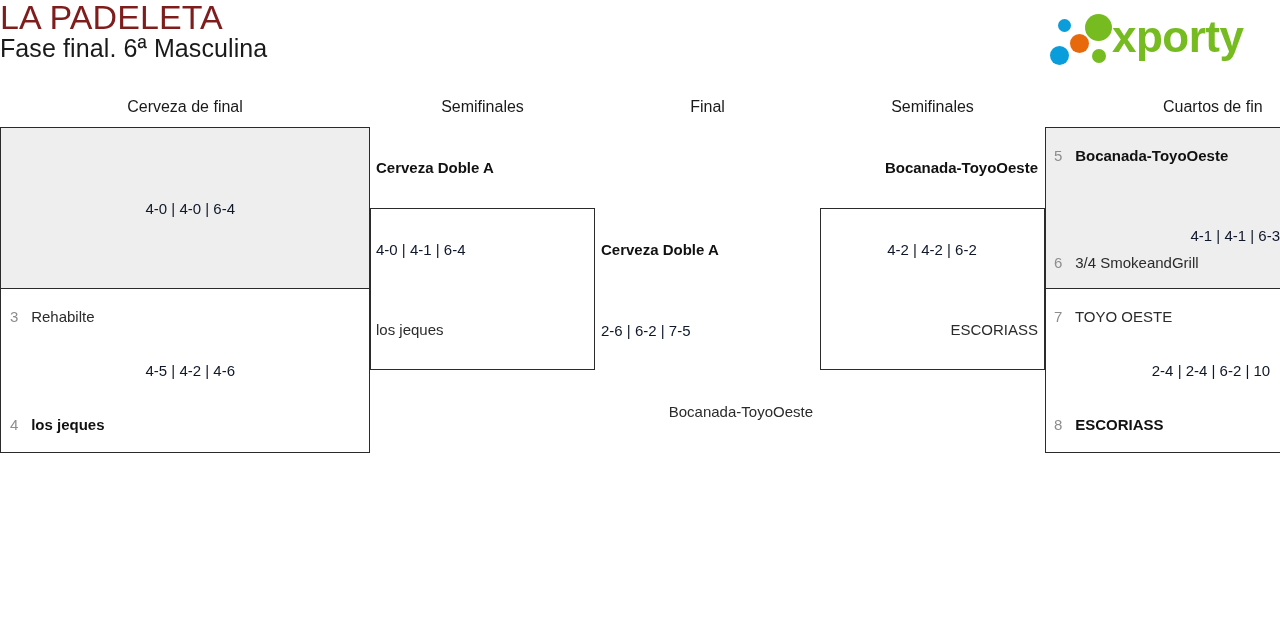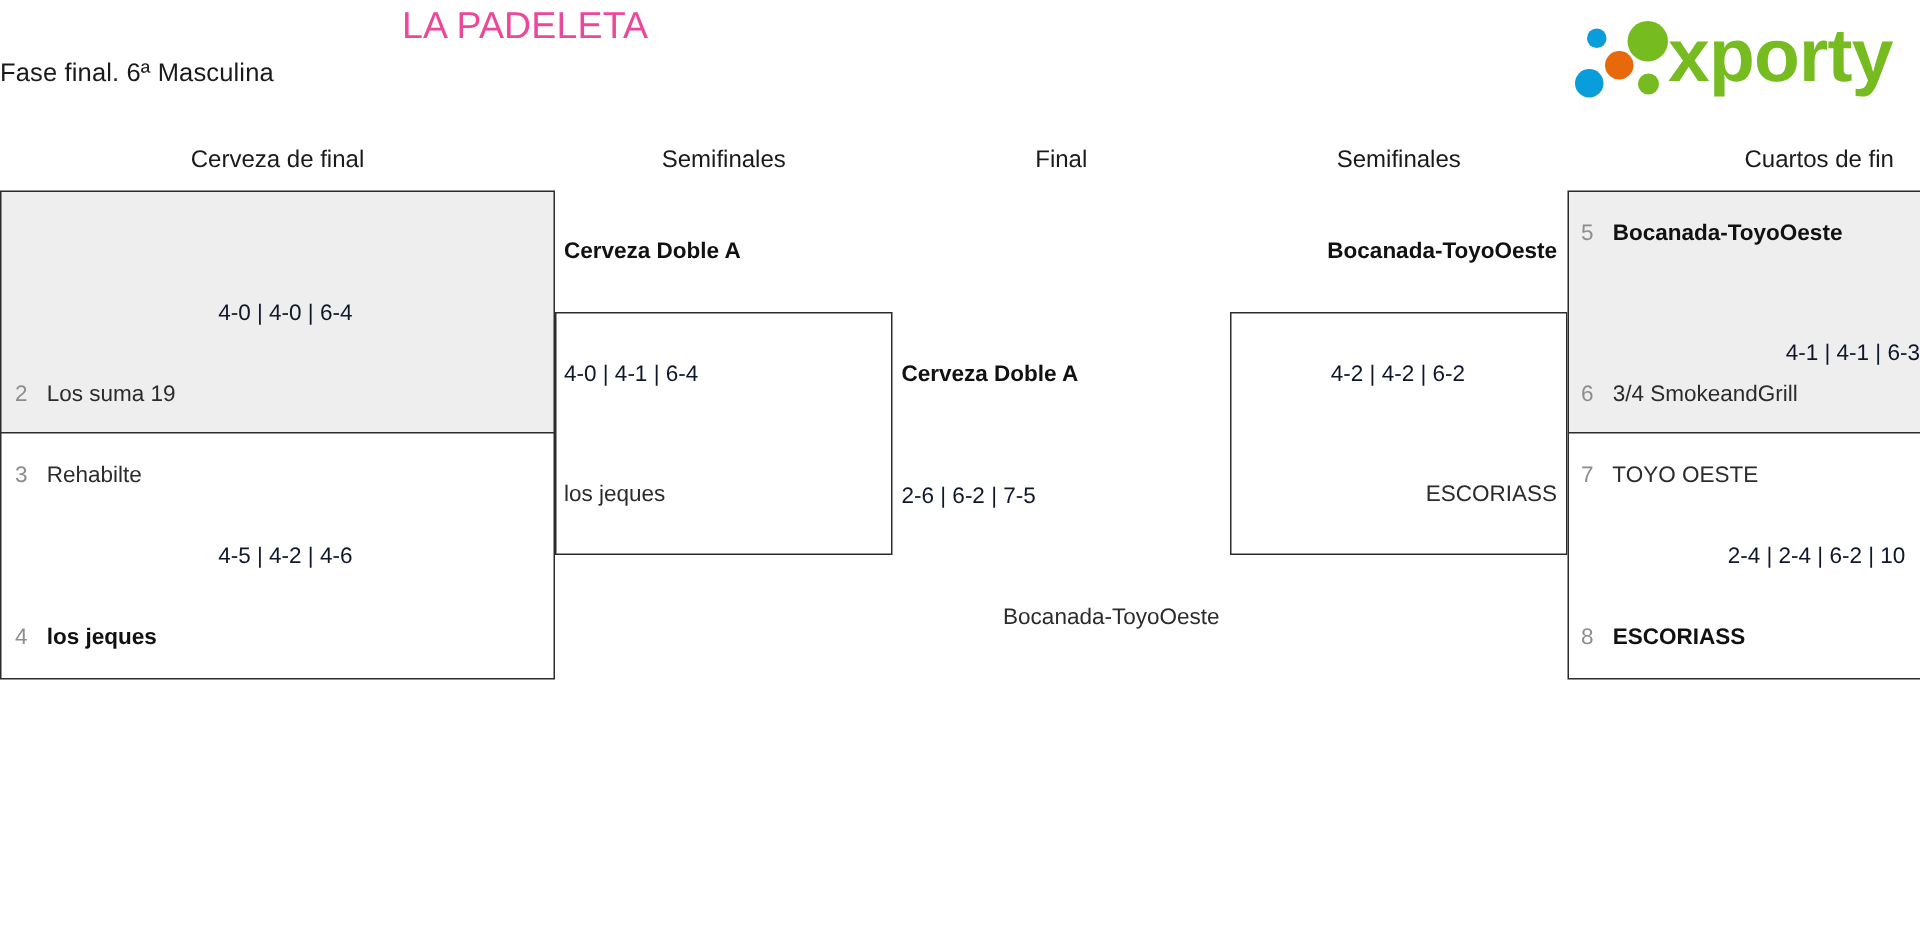--- a/index.html
+++ b/index.html
@@ -21,29 +21,28 @@
   }
 
   
   .title-block {
     position: absolute;
     left: 0px;
     top: 2px;
     width: 700px;
   }
   .title-line-1 {
+    font-size: 34px;
+    font-weight: 400;
+    line-height: 31px;
+    color: #7f1d1d;
+    letter-spacing: 0.1px;
+  }
+  .title-line-2 {
     font-size: 25px;
-    font-weight: 400;
-    line-height: 31px;
-    color: #ec4899;
-    letter-spacing: 0.1px;
-    text-align: center;
-  }
-  .title-line-2 {
-    font-size: 17px;
     font-weight: 400;
     line-height: 31px;
     color: #1a1a1a;
     letter-spacing: 0.1px;
   }
 
   
   .logo {
     position: absolute;
     right: 6px;
@@ -61,21 +60,21 @@
   .dot { position: absolute; border-radius: 50%; }
   .dot-blue-sm  { left: 10px; top: 6px;  width: 13px; height: 13px; background: #0a9ddb; }
   .dot-orange   { left: 22px; top: 21px; width: 19px; height: 19px; background: #e8690c; }
   .dot-blue-lg  { left: 2px;  top: 33px; width: 19px; height: 19px; background: #0a9ddb; }
   .dot-green-lg { left: 37px; top: 1px;  width: 27px; height: 27px; background: #76bc21; }
   .dot-green-sm { left: 44px; top: 36px; width: 14px; height: 14px; background: #76bc21; }
   .logo-word {
     position: absolute;
     left: 70px;
     top: 1px;
-    font-size: 50px;
+    font-size: 44px;
     font-weight: 700;
     color: #76bc21;
     letter-spacing: -0.5px;
     line-height: 56px;
   }
 
   
   .round-header {
     position: absolute;
     top: 96px;
@@ -165,24 +164,20 @@
   <div class="round-header rh-qf-right">Cuartos de fin</div>
 
   <div class="box box-shaded qf-l1"></div>
   <div class="box box-plain  qf-l2"></div>
   <div class="box box-shaded qf-r1"></div>
   <div class="box box-plain  qf-r2"></div>
   <div class="box box-plain  sf-l"></div>
   <div class="box box-plain  sf-r"></div>
 
   <div class="score align-right" style="left:10px; top:199px; width:225px;">4-0 | 4-0 | 6-4</div>
-  <div class="entry align-left" style="left:10px; top:253px; width:350px;">
-    <span class="seed">2</span>
-    <span class="name-lose">Los suma 19</span>
-  </div>
 
   <div class="entry align-left" style="left:10px; top:307px; width:350px;">
     <span class="seed">3</span>
     <span class="name-lose">Rehabilte</span>
   </div>
   <div class="score align-right" style="left:10px; top:361px; width:225px;">4-5 | 4-2 | 4-6</div>
   <div class="entry align-left" style="left:10px; top:415px; width:350px;">
     <span class="seed">4</span>
     <span class="name-win">los jeques</span>
   </div>

